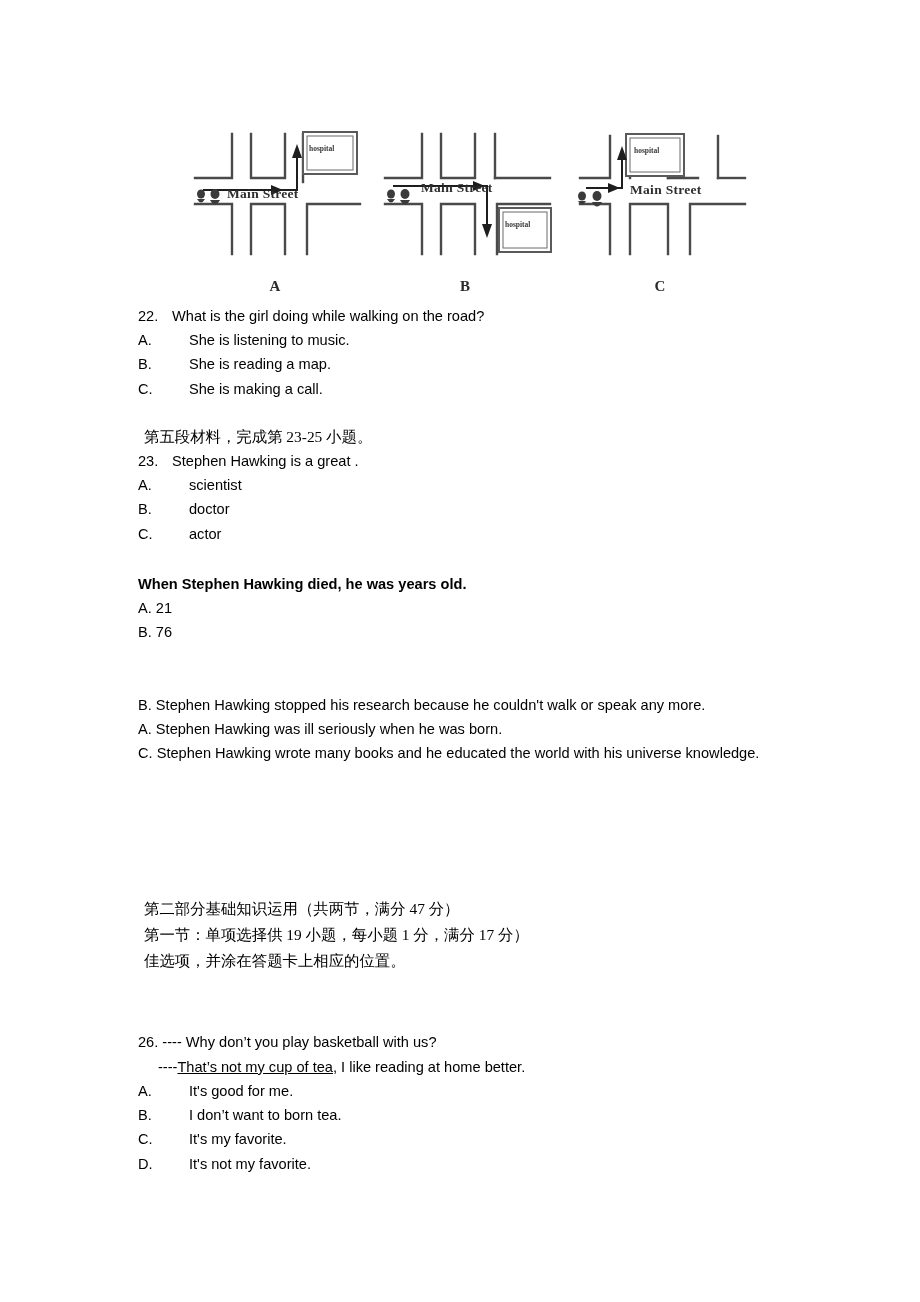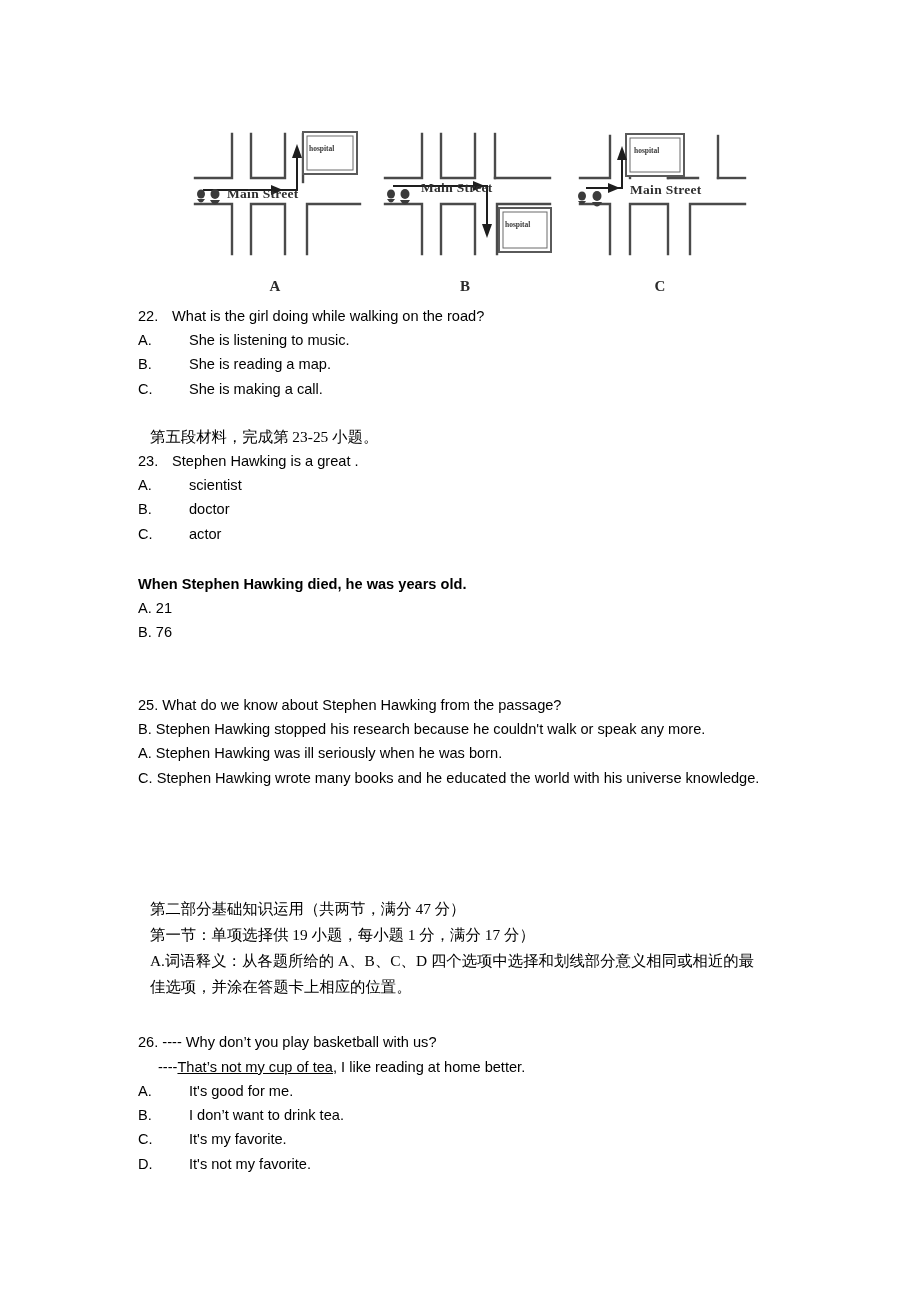--- a/index.html
+++ b/index.html
@@ -80,21 +80,21 @@
   .qhead { display: flex; font-size: 14.6px; line-height: 24.2px; }
   .qhead .num { width: 34px; flex: 0 0 34px; }
   .qhead .txt { flex: 1 1 auto; }
 
   .cn {
     font-family: "Liberation Serif", "DejaVu Serif", serif;
     font-size: 15.4px;
     line-height: 26px;
     color: #000;
   }
-  .cn-block { position: absolute; left: 150px; width: 650px; }
+  .cn-block { position: absolute; left: 144px; width: 650px; }
   .under { text-decoration: underline; }
 
   .q26blk { position: absolute; left: 138px; width: 700px; }
   .q26line { font-size: 14.6px; line-height: 24.5px; }
   .q26indent { padding-left: 20px; }
 </style>
 </head>
 <body>
 
 <div class="page">
@@ -255,45 +255,43 @@
     </div>
   </div>
 
   <div class="qblock" style="top:572px;">
     <div class="line" style="padding-left:0px;font-weight:bold;">When Stephen Hawking died, he was    years old.</div>
     <div class="line">A. 21</div>
     <div class="line">B. 76</div>
   </div>
 
   <div class="qblock" style="top:693px;">
-    <div class="line">25. What do we know about Stephen Hawking from the passage?</div>
     <div class="line">B. Stephen Hawking stopped his research because he couldn't walk or speak any more.</div>
     <div class="line">A. Stephen Hawking was ill seriously when he was born.</div>
     <div class="line">C. Stephen Hawking wrote many books and he educated the world with his universe knowledge.</div>
   </div>
 
   <div class="cn-block" style="top:896px;">
     <div class="cn">第二部分基础知识运用（共两节，满分 47 分）</div>
     <div class="cn">第一节：单项选择供 19 小题，每小题 1 分，满分 17 分）</div>
-    <div class="cn">A.词语释义：从各题所给的 A、B、C、D 四个选项中选择和划线部分意义相同或相近的最</div>
     <div class="cn">佳选项，并涂在答题卡上相应的位置。</div>
   </div>
 
   <div class="q26blk" style="top:1030px;">
     <div class="q26line">26. ---- Why don’t you play basketball with us?</div>
     <div class="q26line q26indent">
       <span>----</span><span class="under">That’s not my cup of tea</span><span>, I like reading at home better.</span>
     </div>
     <div class="opt">
       <span class="lab">A.</span>
       <span class="txt">It's good for me.</span>
     </div>
     <div class="opt">
       <span class="lab">B.</span>
-      <span class="txt">I don’t want to drink tea.</span>
+      <span class="txt">I don’t want to born tea.</span>
     </div>
     <div class="opt">
       <span class="lab">C.</span>
       <span class="txt">It's my favorite.</span>
     </div>
     <div class="opt">
       <span class="lab">D.</span>
       <span class="txt">It's not my favorite.</span>
     </div>
   </div>

